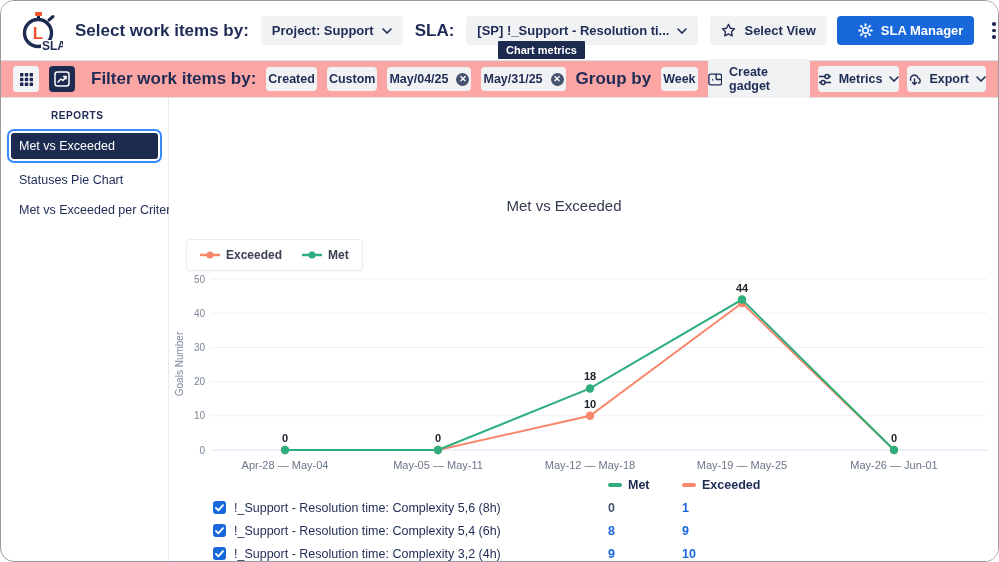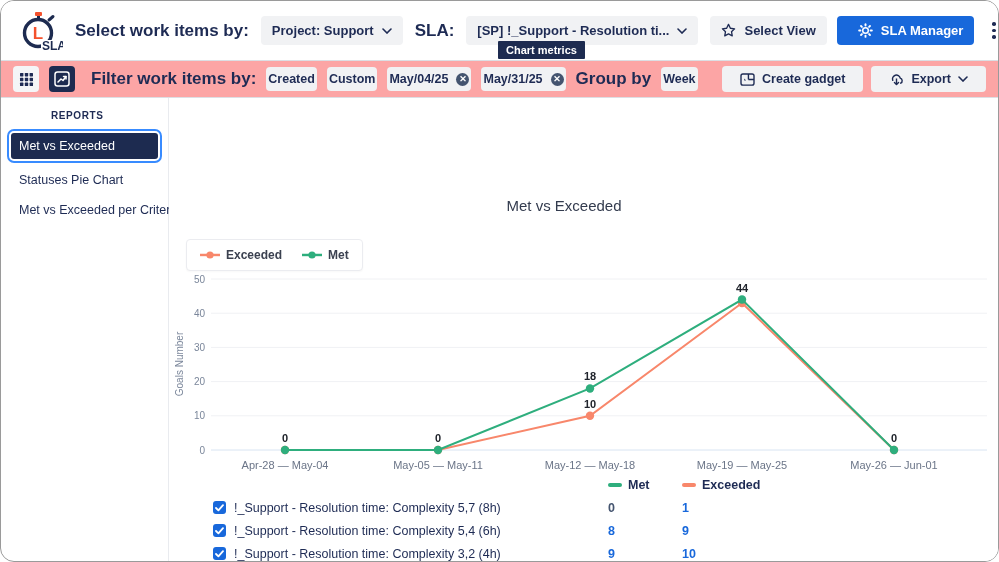--- a/index.html
+++ b/index.html
@@ -39,21 +39,21 @@
   .chip {
     background:#F1F2F4; border-radius:4px; padding:5px 2px; font-size:12.5px;
     font-weight:600; color:#1E2B54; display:inline-flex; align-items:center; gap:8px;
     cursor:pointer; white-space:nowrap;
   }
   .chip .x {
     width:13px; height:13px; border-radius:50%; background:#44546F; color:#fff;
     font-size:9px; line-height:13px; text-align:center; display:inline-block;
   }
   .toolbar-right { margin-left:auto; display:flex; align-items:center; gap:8px; }
-  .tbtn { background:#F1F2F4; border-radius:4px; padding:6px 18px; font-size:12.5px;
+  .tbtn { background:#F1F2F4; border-radius:4px; padding:6px 0; font-size:12.5px;
     font-weight:600; color:#1E2B54; display:inline-flex; align-items:center; gap:7px; cursor:pointer; }
   
   .tooltip {
     position:absolute; left:497px; top:40px; background:#1D2B50; color:#fff;
     font-size:11px; font-weight:600; padding:3px 8px; border-radius:1px; z-index:20;
   }
   
   .content { display:flex; height:465px; }
   .sidebar { width:168px; flex:0 0 aupx; flex-shrink:0; border-right:1px solid #E9EBEF; padding-top:12px; }
   .sidebar-heading { font-size:10px; font-weight:700; letter-spacing:0.6px; color:#1E2B54; margin:0 0 12px 18px;padding-left:32px; }
@@ -185,20 +185,32 @@
     <span class="chip">Week</span>
     <div class="toolbar-right">
       <span class="tbtn">
         <svg width="15" height="13" viewBox="0 0 16 14">
           <rect x="1" y="1" width="14" height="12" rx="2" fill="none" stroke="#1E2B54" stroke-width="1.5"></rect>
           <line x1="9" y1="1" x2="9" y2="7" stroke="#1E2B54" stroke-width="1.5"></line>
           <line x1="9" y1="7" x2="15" y2="7" stroke="#1E2B54" stroke-width="1.5"></line>
           <polyline points="4.5,6 6.5,8 4.5,8 4.5,6" fill="#1E2B54"></polyline>
         </svg>
         <span>Create gadget</span>
+      </span>
+      <span class="tbtn">
+        <svg width="14" height="13" viewBox="0 0 14 13">
+          <line x1="1" y1="3.5" x2="13" y2="3.5" stroke="#1E2B54" stroke-width="1.5"></line>
+          <circle cx="9" cy="3.5" r="2" fill="#F1F2F4" stroke="#1E2B54" stroke-width="1.5"></circle>
+          <line x1="1" y1="9.5" x2="13" y2="9.5" stroke="#1E2B54" stroke-width="1.5"></line>
+          <circle cx="5" cy="9.5" r="2" fill="#F1F2F4" stroke="#1E2B54" stroke-width="1.5"></circle>
+        </svg>
+        <span>Metrics</span>
+        <svg class="chev" viewBox="0 0 10 6">
+            <polyline points="1,1 5,5 9,1" fill="none" stroke="#1E2B54" stroke-width="1.6" stroke-linecap="round"></polyline>
+          </svg>
       </span>
       <span class="tbtn">
         <svg width="15" height="14" viewBox="0 0 16 15">
           <path d="M4 9 A4.2 4.2 0 1 1 12 6.5 A3 3 0 0 1 12.5 12" fill="none" stroke="#1E2B54" stroke-width="1.5" stroke-linecap="round"></path>
           <line x1="8" y1="7" x2="8" y2="13.5" stroke="#1E2B54" stroke-width="1.5"></line>
           <polyline points="5.8,11.3 8,13.5 10.2,11.3" fill="none" stroke="#1E2B54" stroke-width="1.5" stroke-linecap="round" stroke-linejoin="round"></polyline>
         </svg>
         <span>Export</span>
         <svg class="chev" viewBox="0 0 10 6">
             <polyline points="1,1 5,5 9,1" fill="none" stroke="#1E2B54" stroke-width="1.6" stroke-linecap="round"></polyline>
@@ -291,21 +303,21 @@
           </span>
         </div>
         <div id="table-rows">
             <div class="t-row">
               <span class="t-label">
                 <span class="cbx">
                   <svg width="9" height="8" viewBox="0 0 9 8">
                     <polyline points="1,4 3.4,6.4 8,1.2" fill="none" stroke="#fff" stroke-width="1.8" stroke-linecap="round" stroke-linejoin="round"></polyline>
                   </svg>
                 </span>
-                <span>!_Support - Resolution time: Complexity 5,7 (8h)</span>
+                <span>!_Support - Resolution time: Complexity 5,6 (8h)</span>
               </span>
               <span class="t-val zero">0</span>
               <span class="t-val link">1</span>
             </div>
             <div class="t-row">
               <span class="t-label">
                 <span class="cbx">
                   <svg width="9" height="8" viewBox="0 0 9 8">
                     <polyline points="1,4 3.4,6.4 8,1.2" fill="none" stroke="#fff" stroke-width="1.8" stroke-linecap="round" stroke-linejoin="round"></polyline>
                   </svg>

